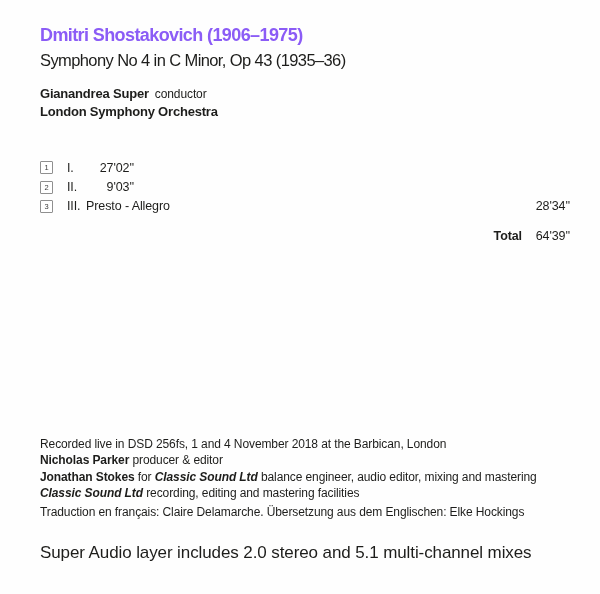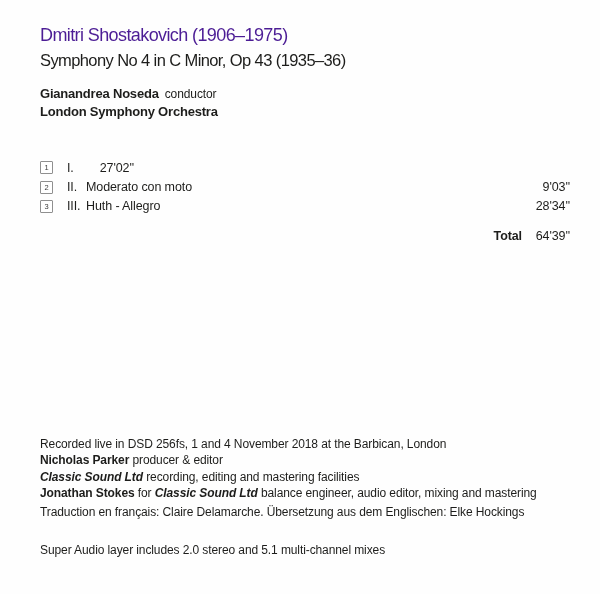--- a/index.html
+++ b/index.html
@@ -8,22 +8,22 @@
     background: #ffffff;
     font-family: "Liberation Sans", sans-serif;
     color: #1d1d1b;
     overflow: hidden;
   }
   .page { position: relative; width: 600px; height: 594px; background: #fefefe; }
 
   
   .header { position: absolute; left: 40px; top: 25px; right: 30px; }
   .composer {
-    margin: 0; font-size: 18px; font-weight: 400;
-    letter-spacing: -0.6px; color: #4c1d95;
+    margin: 0; font-size: 18px; font-weight: 700;
+    letter-spacing: -0.6px; color: #8b5cf6;
   }
   .work {
     margin: 5px 0 16px 0; font-size: 16.5px; font-weight: 400;
     letter-spacing: -0.6px; color: #1d1d1b;
   }
 
   
   .artists { position: absolute; left: 40px; top: 85px; line-height: 15.5px; }
   .artist-name { font-weight: 700; font-size: 13px; letter-spacing: -0.2px; }
   .artist-role { font-weight: 400; font-size: 12px; margin-left: 6px; letter-spacing: -0.1px; }
@@ -64,74 +64,73 @@
   
   .notes {
     position: absolute; left: 40px; right: 20px; top: 505px;
     font-size: 12px; line-height: 15.5px; letter-spacing: -0.1px;
   }
   .note-line { white-space: nowrap; }
 
   
   .audio-info {
     position: absolute; left: 40px; top: 543px;
-    font-size: 12px; letter-spacing: -0.1px;
+    font-size: 17px; letter-spacing: -0.1px;
   }
 </style>
 </head>
 <body>
 
 <div class="page">
 
   <header class="header">
     <h1 class="composer">Dmitri Shostakovich (1906–1975)</h1>
     <h2 class="work">Symphony No 4 in C Minor, Op 43 (1935–36)</h2>
   </header>
 
   <section class="artists">
     <div class="artist-line">
-      <span class="artist-name">Gianandrea Noseda</span><span class="artist-role">conductor</span>
+      <span class="artist-name">Gianandrea Super</span><span class="artist-role">conductor</span>
     </div>
     <div class="artist-line">
       <span class="artist-name">London Symphony Orchestra</span>
     </div>
   </section>
 
   <section class="tracks" id="track-list">
   <div class="track-row">
     <span class="track-number-box">1</span>
     <span class="track-movement">I.</span>
     <span class="duration">27'02''</span>
   </div>
 
   <div class="track-row">
     <span class="track-number-box">2</span>
     <span class="track-movement">II.</span>
-    <span class="track-title">Moderato con moto</span>
     <span class="duration">9'03''</span>
   </div>
 
   <div class="track-row">
     <span class="track-number-box">3</span>
     <span class="track-movement">III.</span>
-    <span class="track-title">Huth - Allegro</span>
+    <span class="track-title">Presto - Allegro</span>
     <span class="duration">28'34''</span>
   </div>
 </section>
 
   <div class="total-row">
     <span class="total-label">Total</span>
     <span class="duration total-duration">64'39''</span>
   </div>
 
   <section class="credits" id="credits">
       <div class="credit-line"><span class="r">Recorded live in DSD 256fs, 1 and 4 November 2018 at the Barbican, London</span></div>
       <div class="credit-line"><span class="b">Nicholas Parker</span><span class="r"> producer &amp; editor</span></div>
+      <div class="credit-line"><span class="b">Jonathan Stokes</span><span class="r"> for </span><span class="bi">Classic Sound Ltd</span><span class="r"> balance engineer, audio editor, mixing and mastering</span></div>
       <div class="credit-line"><span class="bi">Classic Sound Ltd</span><span class="r"> recording, editing and mastering facilities</span></div>
-      <div class="credit-line"><span class="b">Jonathan Stokes</span><span class="r"> for </span><span class="bi">Classic Sound Ltd</span><span class="r"> balance engineer, audio editor, mixing and mastering</span></div>
     </section>
 
   <section class="notes" id="notes">
       <div class="note-line">Traduction en français: Claire Delamarche. Übersetzung aus dem Englischen: Elke Hockings</div>
     </section>
 
   <div class="audio-info">Super Audio layer includes 2.0 stereo and 5.1 multi-channel mixes</div>
 
 </div>
 

